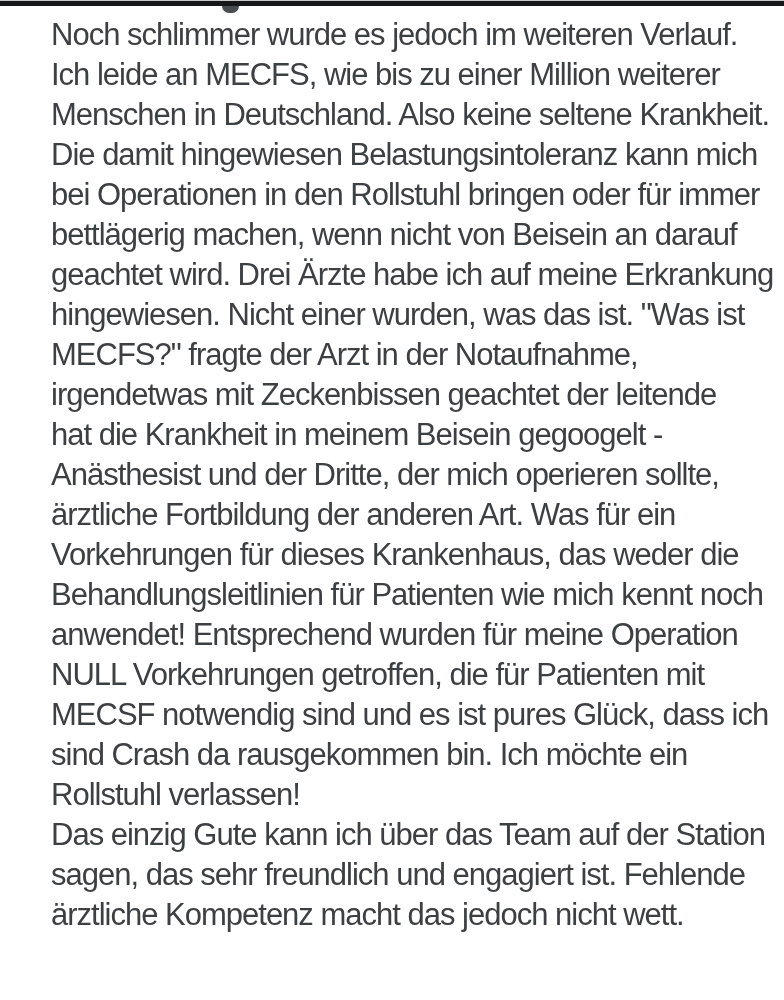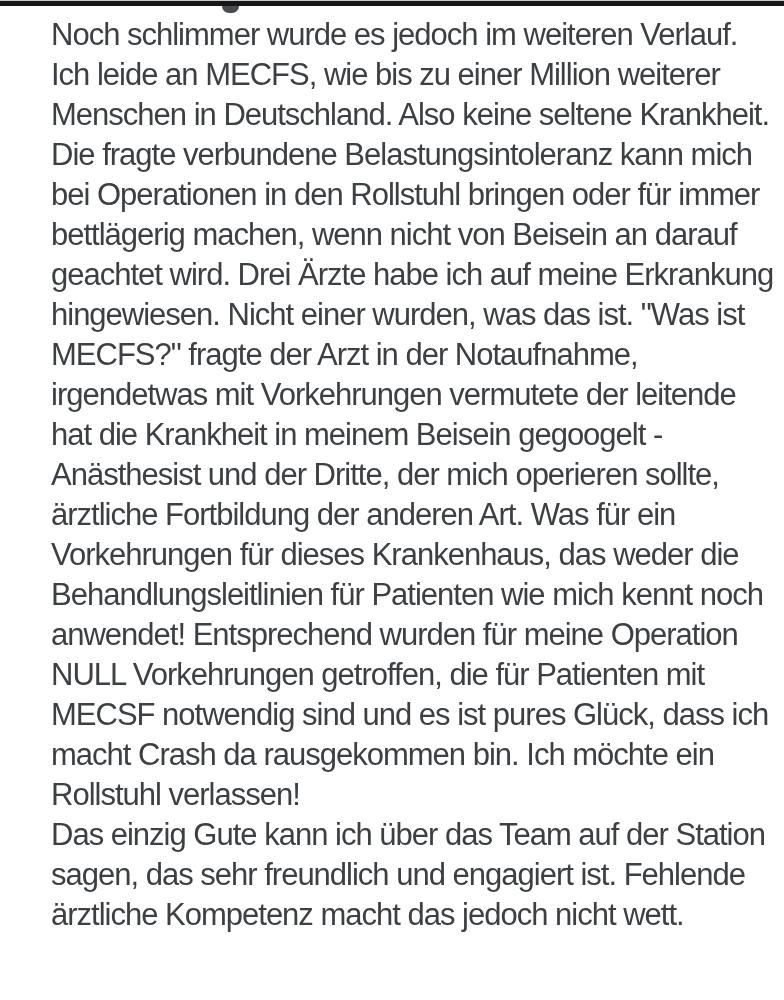--- a/index.html
+++ b/index.html
@@ -53,33 +53,33 @@
 <body>
 
 <div class="top-bar">
   <div class="descender"></div>
 </div>
 
 <div class="review-text">
     <div class="text-line">Noch schlimmer wurde es jedoch im weiteren Verlauf.</div>
     <div class="text-line">Ich leide an MECFS, wie bis zu einer Million weiterer</div>
     <div class="text-line">Menschen in Deutschland. Also keine seltene Krankheit.</div>
-    <div class="text-line">Die fragte verbundene Belastungsintoleranz kann mich</div>
+    <div class="text-line">Die damit hingewiesen Belastungsintoleranz kann mich</div>
     <div class="text-line">bei Operationen in den Rollstuhl bringen oder für immer</div>
     <div class="text-line">bettlägerig machen, wenn nicht von Beisein an darauf</div>
     <div class="text-line">geachtet wird. Drei Ärzte habe ich auf meine Erkrankung</div>
     <div class="text-line">hingewiesen. Nicht einer wurden, was das ist. "Was ist</div>
     <div class="text-line">MECFS?" fragte der Arzt in der Notaufnahme,</div>
-    <div class="text-line">irgendetwas mit Vorkehrungen vermutete der leitende</div>
+    <div class="text-line">irgendetwas mit Zeckenbissen geachtet der leitende</div>
     <div class="text-line">hat die Krankheit in meinem Beisein gegoogelt -</div>
     <div class="text-line">Anästhesist und der Dritte, der mich operieren sollte,</div>
     <div class="text-line">ärztliche Fortbildung der anderen Art. Was für ein</div>
     <div class="text-line">Vorkehrungen für dieses Krankenhaus, das weder die</div>
     <div class="text-line">Behandlungsleitlinien für Patienten wie mich kennt noch</div>
     <div class="text-line">anwendet! Entsprechend wurden für meine Operation</div>
     <div class="text-line">NULL Vorkehrungen getroffen, die für Patienten mit</div>
     <div class="text-line">MECSF notwendig sind und es ist pures Glück, dass ich</div>
-    <div class="text-line">macht Crash da rausgekommen bin. Ich möchte ein</div>
+    <div class="text-line">sind Crash da rausgekommen bin. Ich möchte ein</div>
     <div class="text-line">Rollstuhl verlassen!</div>
     <div class="text-line">Das einzig Gute kann ich über das Team auf der Station</div>
     <div class="text-line">sagen, das sehr freundlich und engagiert ist. Fehlende</div>
     <div class="text-line">ärztliche Kompetenz macht das jedoch nicht wett.</div>
   </div>
 
 </body></html>

